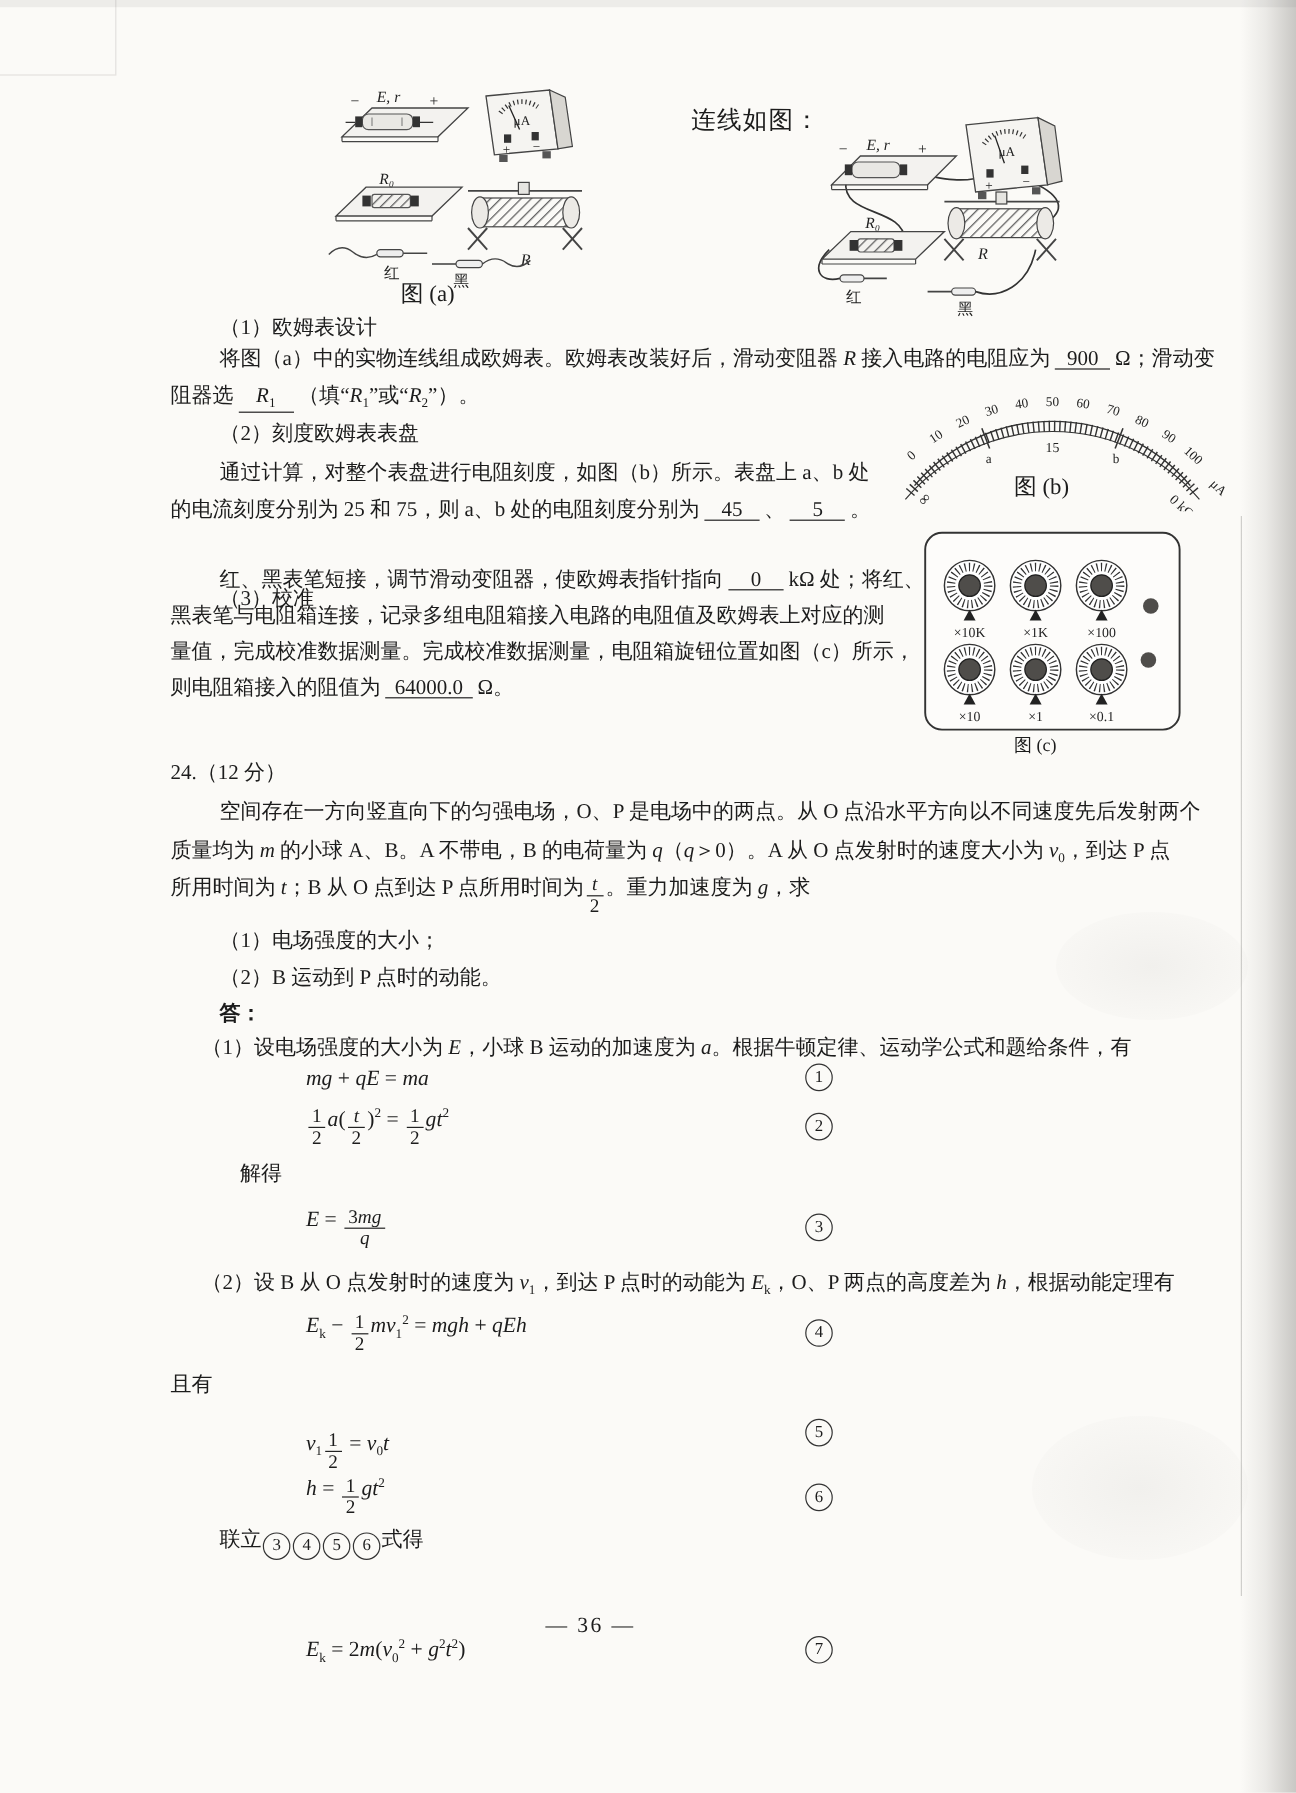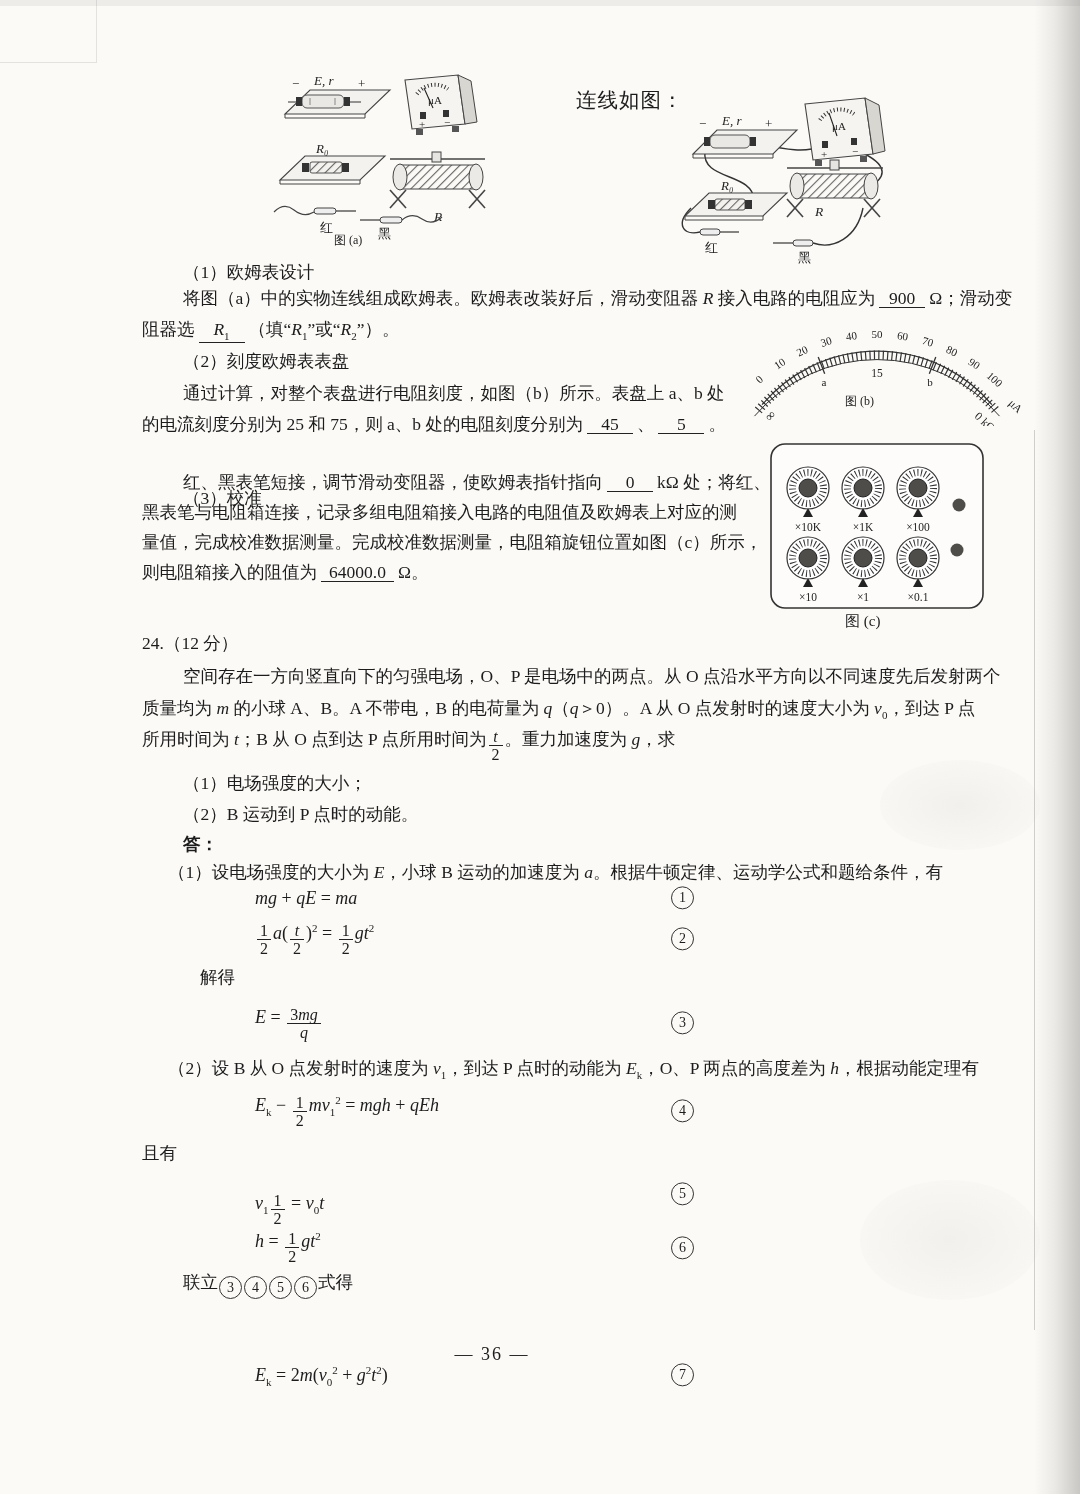--- a/index.html
+++ b/index.html
@@ -21,21 +21,21 @@
   .frac>b{display:block;font-weight:normal;padding:0 3px;line-height:1.08;font-size:16px;}
   .frac>b:first-child{border-bottom:1.2px solid #222;}
   .eq{position:absolute;left:255px;width:440px;font-size:18px;}
   .eq .body{display:inline-block;}
   .eq .ctag{position:absolute;right:0;top:50%;transform:translateY(-55%);}
   .ctag{
     display:inline-block;width:21px;height:21px;line-height:21px;text-align:center;
     border:1.3px solid #333;border-radius:50%;font-size:14px;vertical-align:-4px;margin:0 1px;
     font-family:"Liberation Serif","DejaVu Serif",serif;
   }
-  .caption{position:absolute;font-size:12px;}
+  .caption{position:absolute;font-size:19px;}
   .wiring-title{position:absolute;font-size:20.5px;letter-spacing:1px;text-align:center;}
   svg text{font-family:"Liberation Serif","DejaVu Serif",serif;fill:#222;}
   
   .edge-band-right{
     position:absolute;right:0;top:0;width:46px;height:1494px;
     background:linear-gradient(to right, rgba(90,88,84,0) 0%, rgba(90,88,84,0.10) 45%, rgba(70,68,64,0.28) 100%);
   }
   .edge-line-right{position:absolute;left:1034px;top:430px;width:1px;height:900px;background:rgba(80,78,74,0.25);}
   .edge-top{position:absolute;left:0;top:0;width:1080px;height:6px;background:rgba(120,118,114,0.10);}
   .fold-v{position:absolute;left:96px;top:0;width:1px;height:62px;background:rgba(120,118,114,0.18);}

